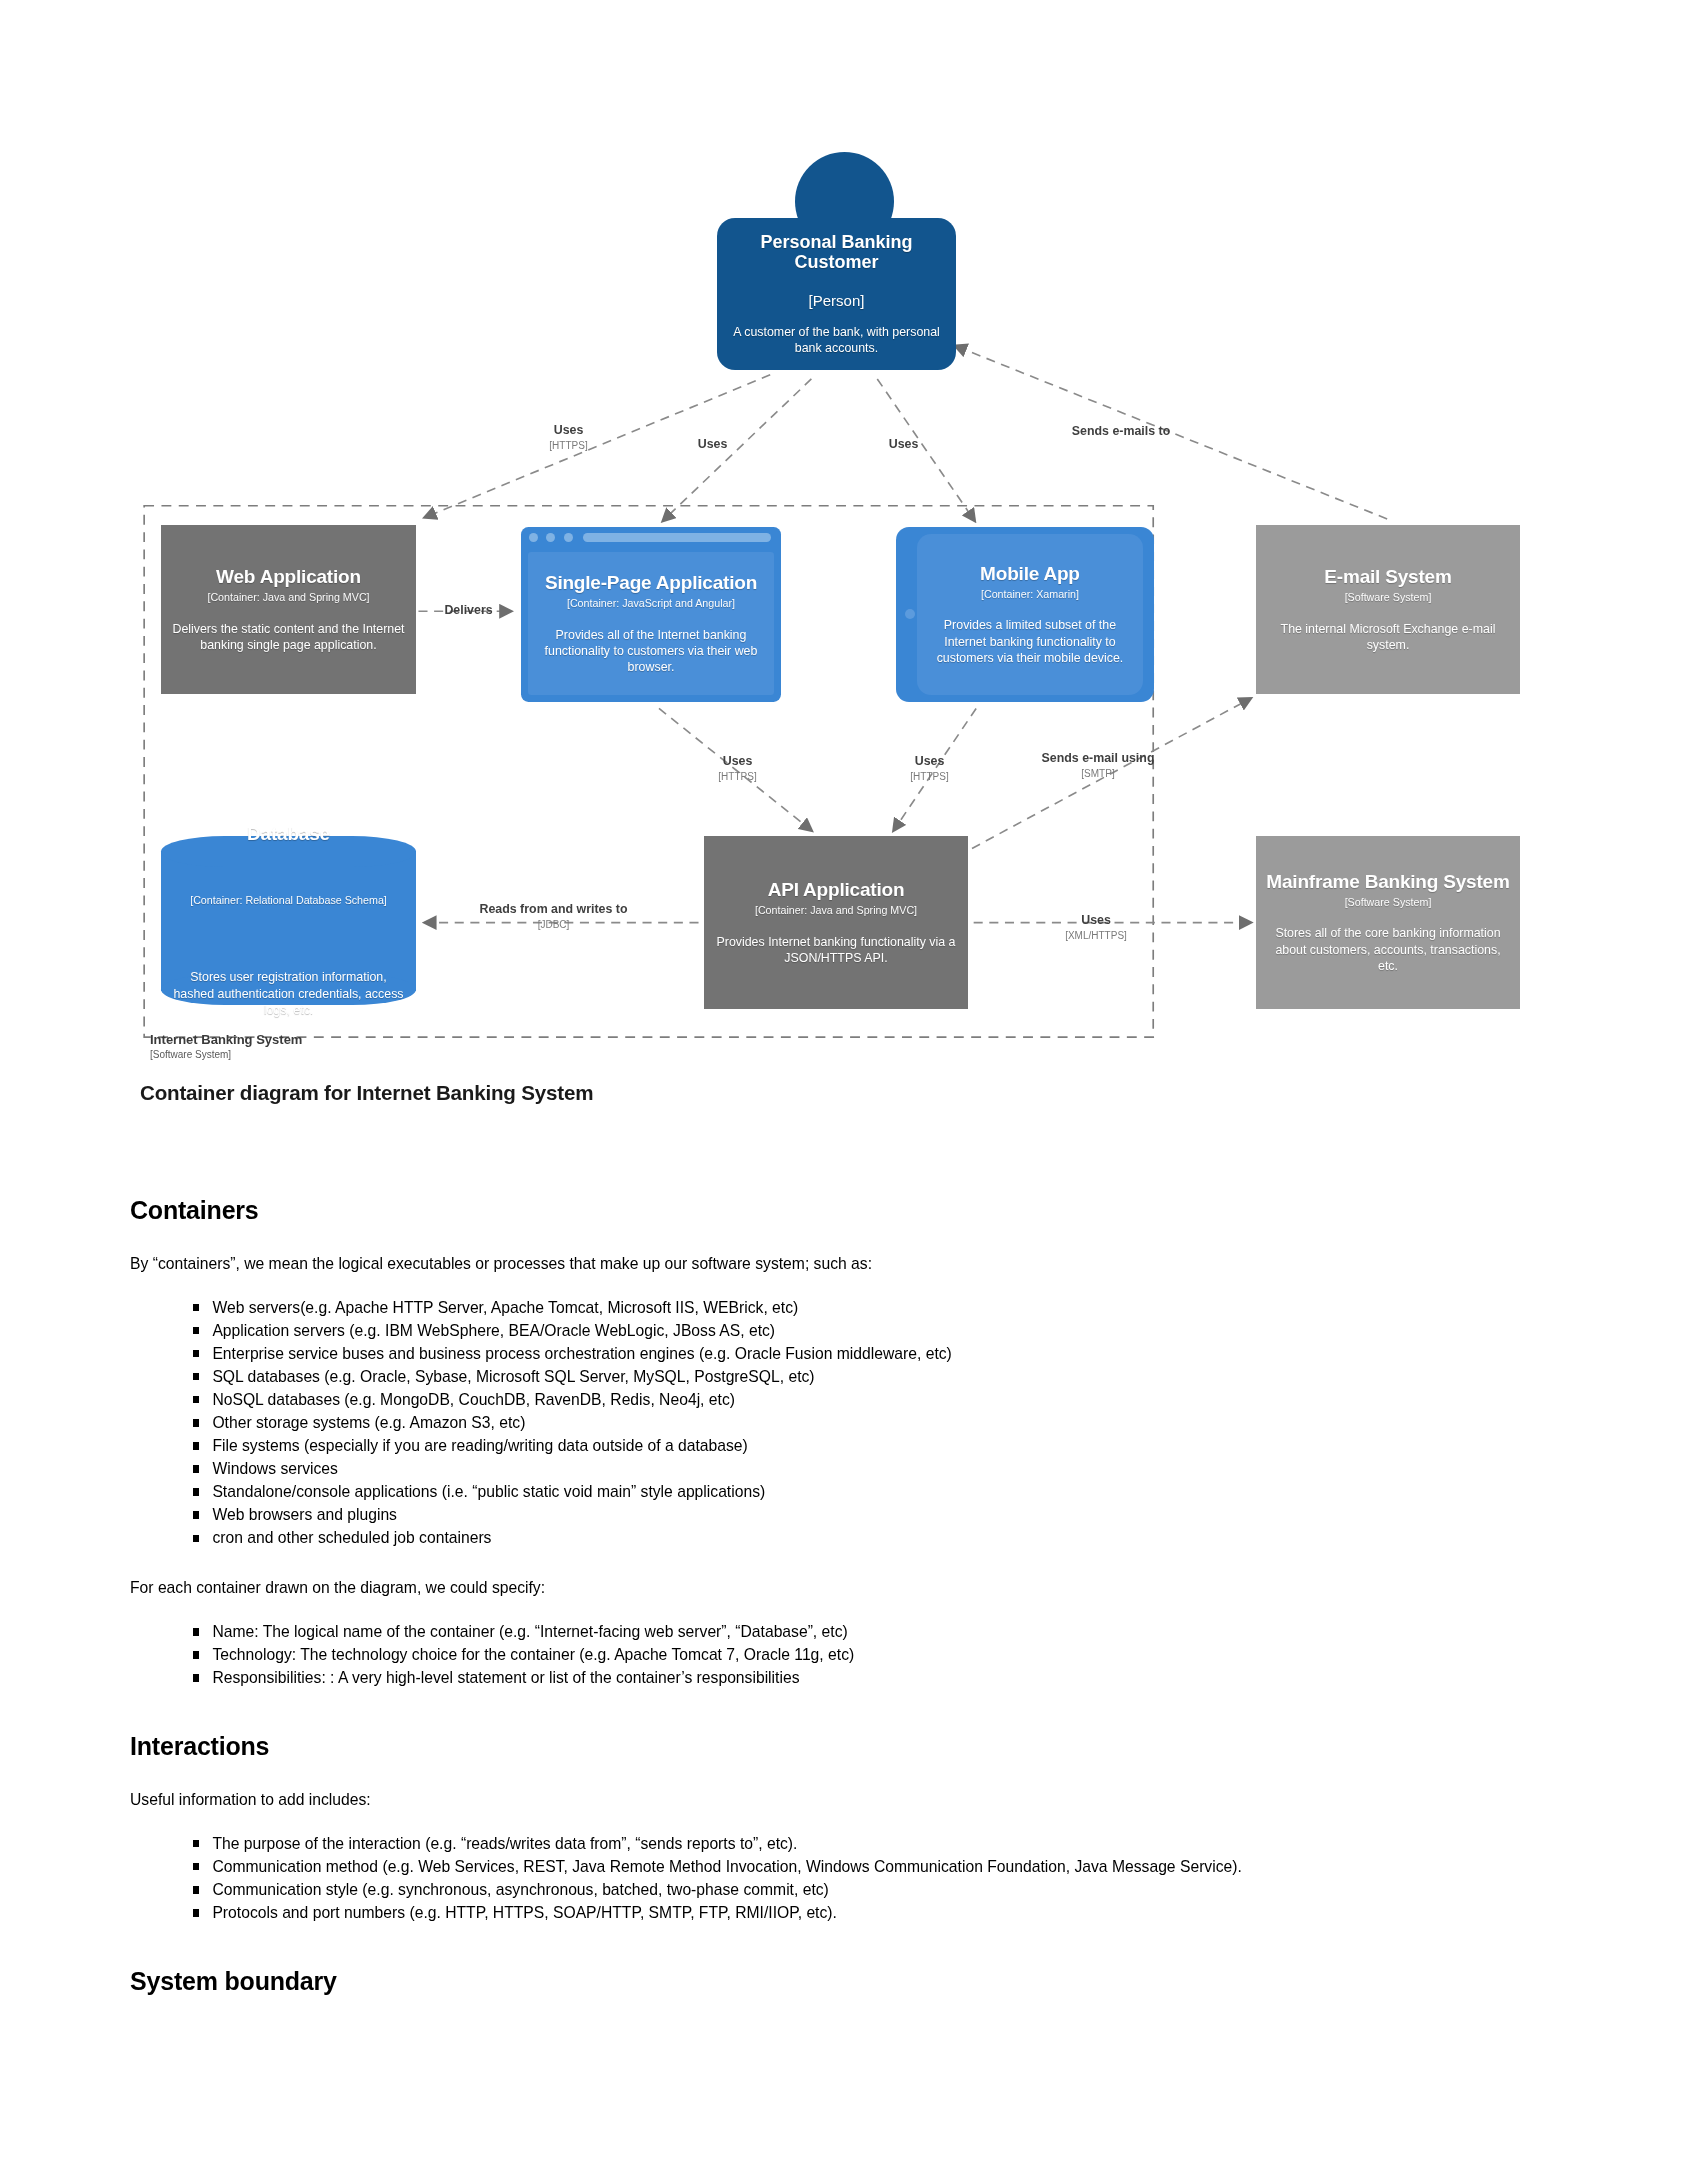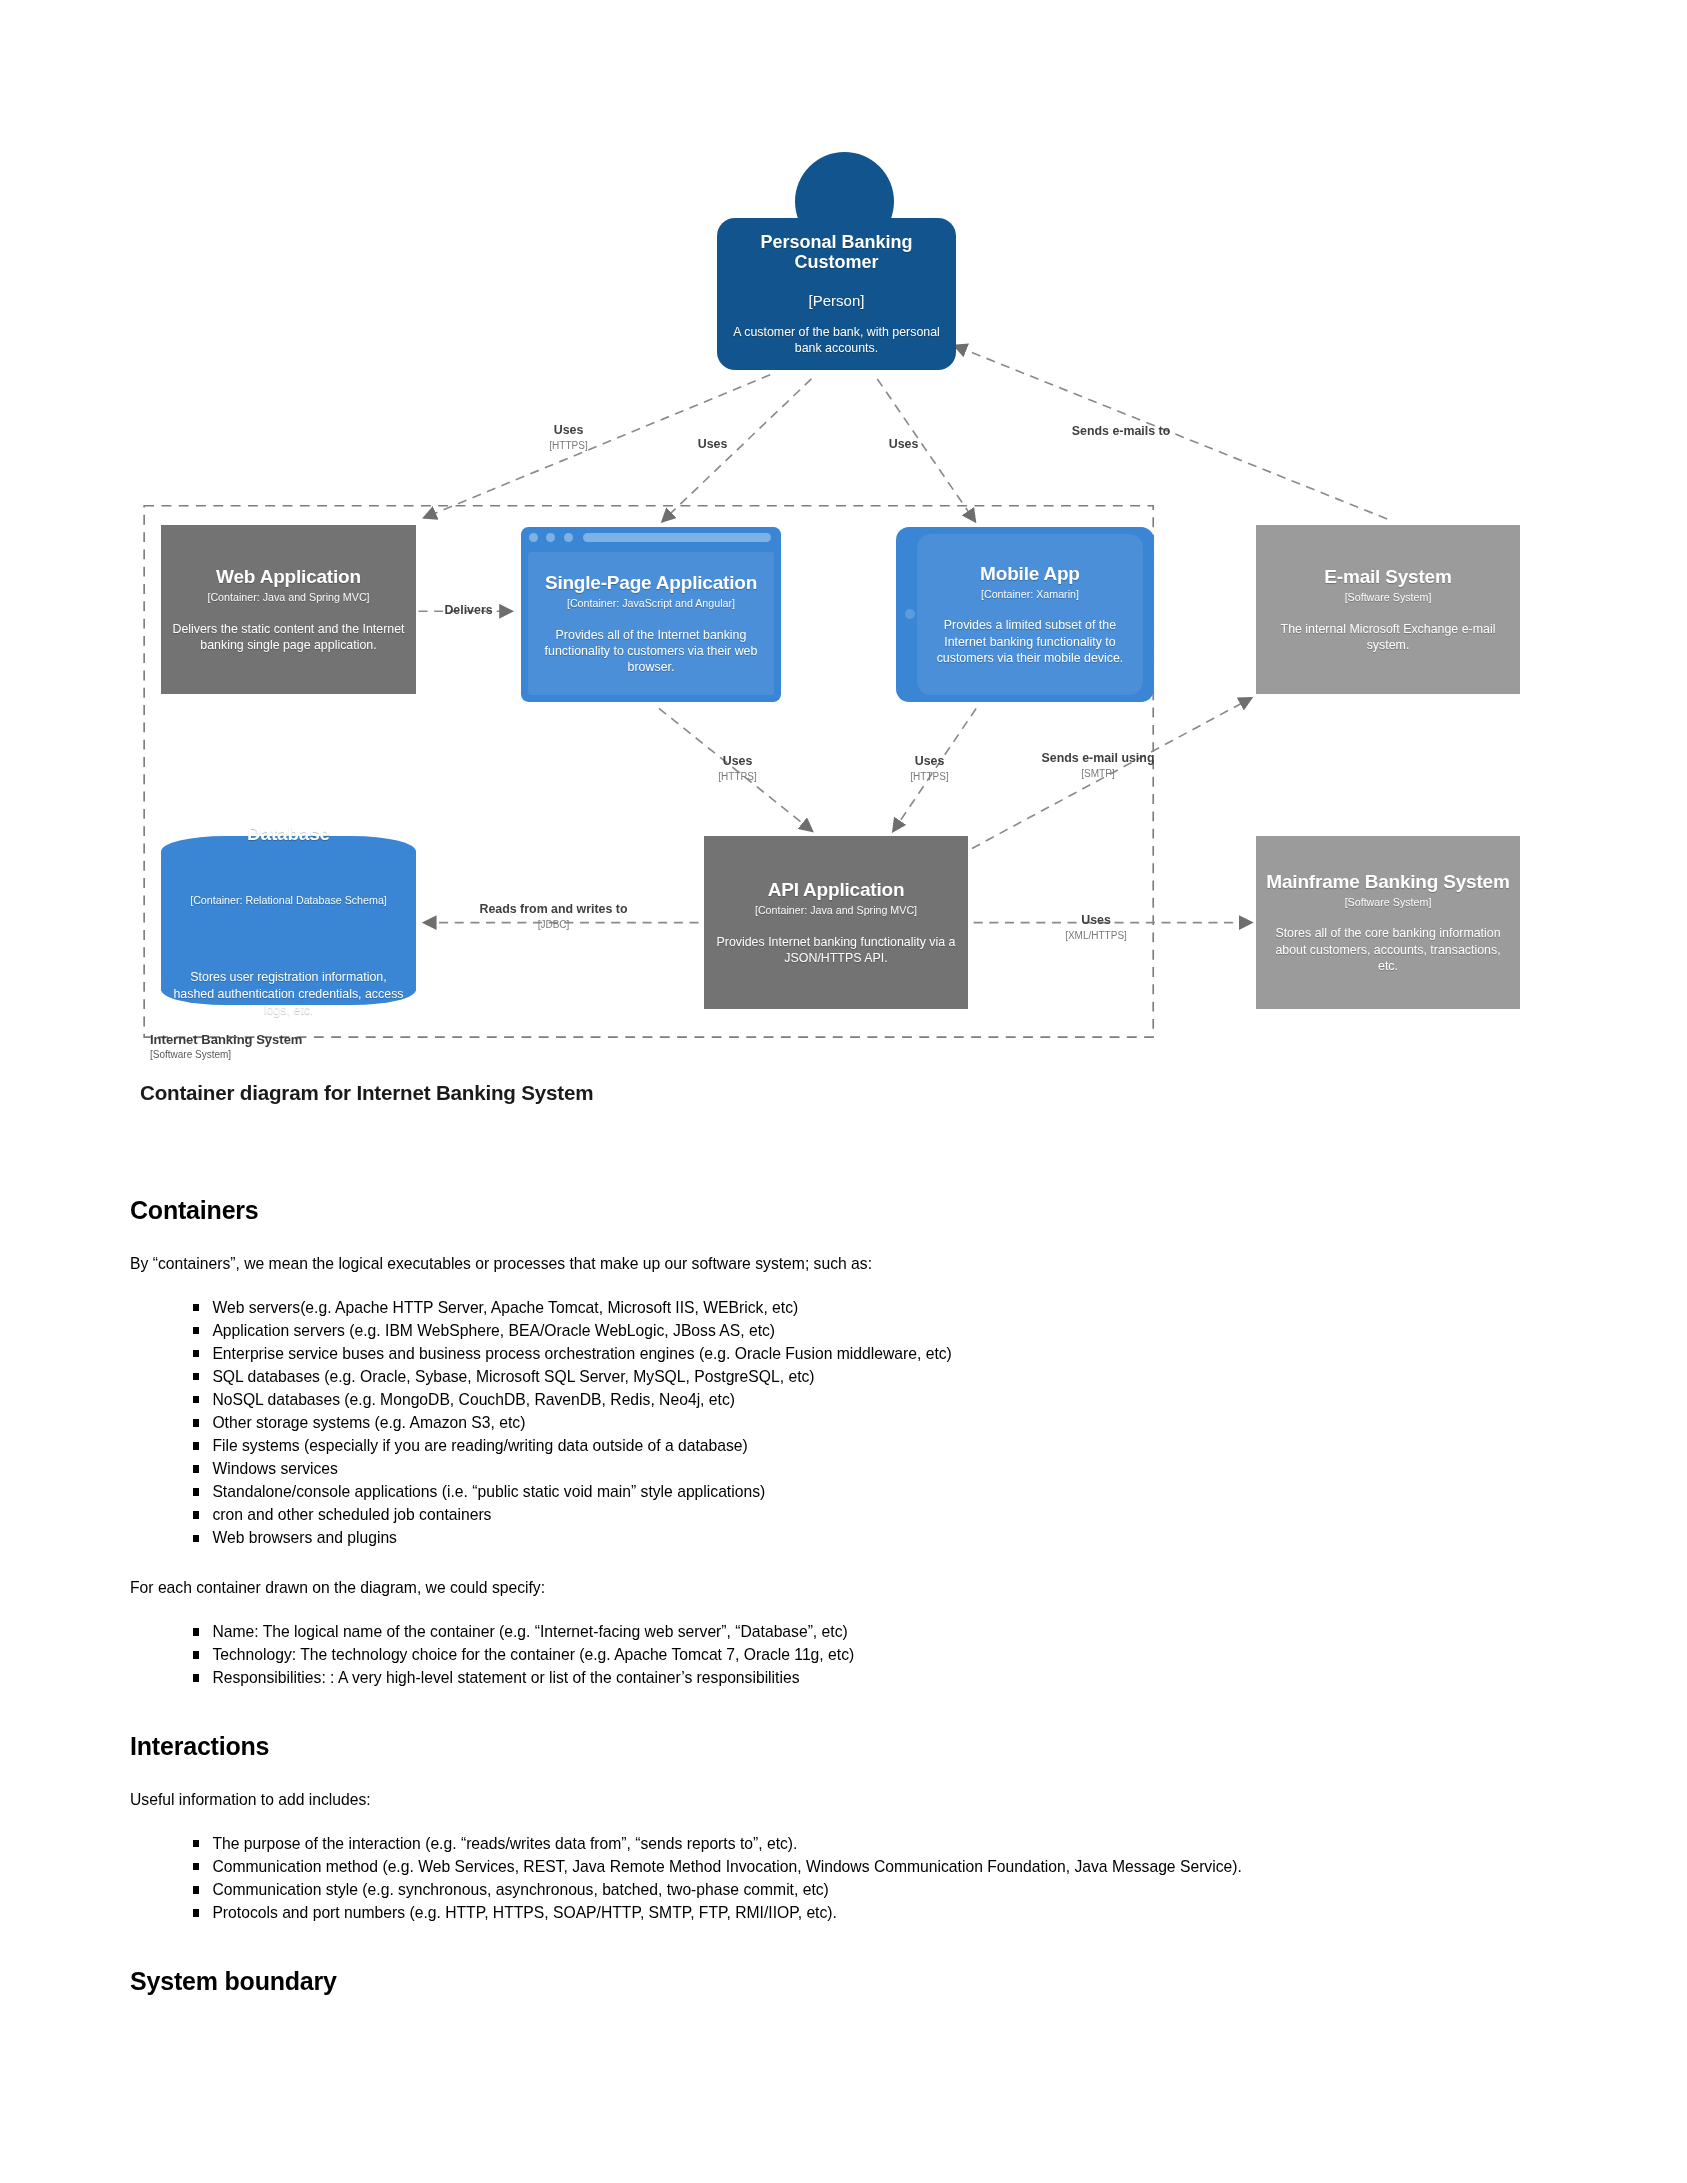--- a/index.html
+++ b/index.html
@@ -447,22 +447,22 @@
     <ul class="sq-list">
       <li>Web servers(e.g. Apache HTTP Server, Apache Tomcat, Microsoft IIS, WEBrick, etc)</li>
       <li>Application servers (e.g. IBM WebSphere, BEA/Oracle WebLogic, JBoss AS, etc)</li>
       <li>Enterprise service buses and business process orchestration engines (e.g. Oracle Fusion middleware, etc)</li>
       <li>SQL databases (e.g. Oracle, Sybase, Microsoft SQL Server, MySQL, PostgreSQL, etc)</li>
       <li>NoSQL databases (e.g. MongoDB, CouchDB, RavenDB, Redis, Neo4j, etc)</li>
       <li>Other storage systems (e.g. Amazon S3, etc)</li>
       <li>File systems (especially if you are reading/writing data outside of a database)</li>
       <li>Windows services</li>
       <li>Standalone/console applications (i.e. “public static void main” style applications)</li>
+      <li>Web browsers and plugins</li>
       <li>cron and other scheduled job containers</li>
-      <li>Web browsers and plugins</li>
     </ul>
 
     <p class="para">For each container drawn on the diagram, we could specify:</p>
 
     <ul class="sq-list">
       <li>Name: The logical name of the container (e.g. “Internet-facing web server”, “Database”, etc)</li>
       <li>Technology: The technology choice for the container (e.g. Apache Tomcat 7, Oracle 11g, etc)</li>
       <li>Responsibilities: : A very high-level statement or list of the container’s responsibilities</li>
     </ul>
 

